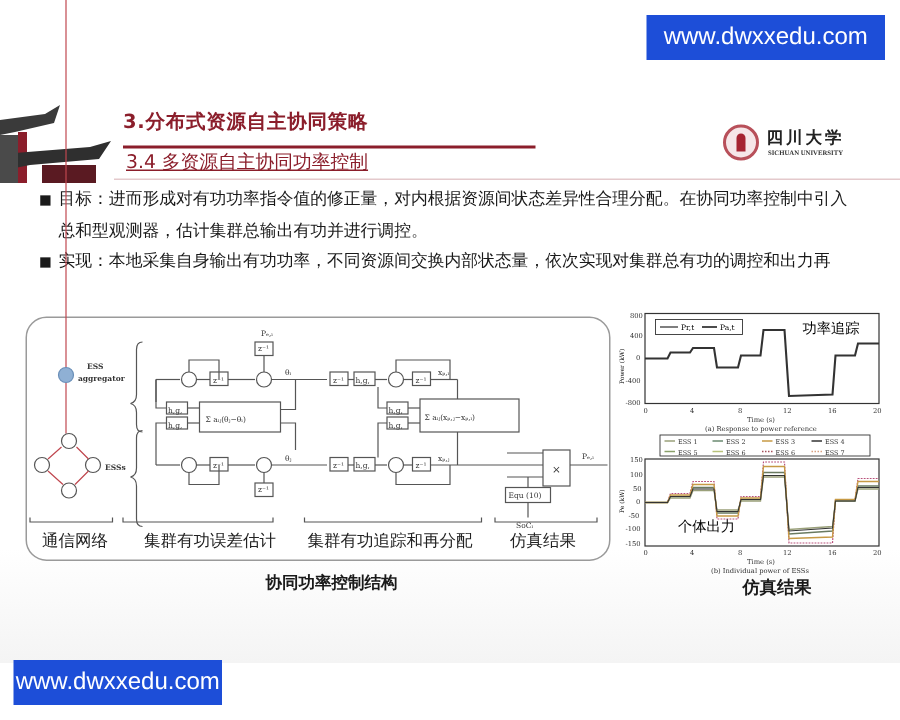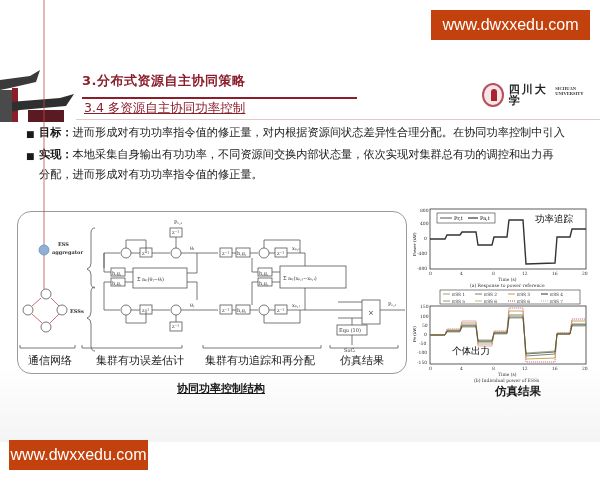--- a/index.html
+++ b/index.html
@@ -1,53 +1,53 @@
 <!DOCTYPE html>
 <html><head>
 <meta charset="utf-8">
 <style>
   * { box-sizing: border-box; margin: 0; padding: 0; }
   html, body { width: 600px; height: 480px; overflow: hidden; background: #ffffff; }
   body { position: relative; font-family: "DejaVu Sans", sans-serif; color: #1a1a1a; }
 
   .watermark {
-    position: absolute; background: #c2410c; color: #ffffff;
+    position: absolute; background: #1d4ed8; color: #ffffff;
     font-family: "Liberation Sans", sans-serif; font-size: 16px;
     display: flex; align-items: center; justify-content: center;
   }
   .wm-top { left: 431px; top: 10px; width: 159px; height: 30px; }
   .wm-bottom { left: 9px; top: 440px; width: 139px; height: 30px; }
 
   .slide-bg { position: absolute; left: 0; top: 62px; width: 600px; height: 380px;
     background: linear-gradient(180deg, #ffffff 0%, #ffffff 80%, #f4f4f4 100%); }
 
   .pagoda { position: absolute; left: 0; top: 70px; width: 76px; height: 52px; }
 
   .title-main { position: absolute; left: 82px; top: 72px; font-size: 13px; font-weight: bold; color: #8b1e2b; letter-spacing: 0.5px; }
   .title-rule { position: absolute; left: 82px; top: 97px; width: 275px; height: 2px; background: #8b1e2b; }
   .title-sub { position: absolute; left: 84px; top: 100px; font-size: 12.5px; color: #8b1e2b; text-decoration: underline; }
   .header-line { position: absolute; left: 76px; top: 119px; width: 524px; height: 1px; background: #e4c9cc; }
 
   .logo { position: absolute; left: 482px; top: 83px; display: flex; align-items: center; gap: 5px; }
   .logo-seal { width: 24px; height: 24px; border-radius: 50%; border: 2px solid #b8505a; background: #f6e6e8; position: relative; }
   .logo-seal::after { content: ""; position: absolute; left: 7px; top: 4px; width: 6px; height: 12px; background: #a62432; border-radius: 3px 3px 0 0; }
-  .logo-text { display: flex; flex-direction: row; line-height: 1; }
+  .logo-text { display: flex; flex-direction: column; line-height: 1; text-align: center; }
   .logo-cn { font-family: "DejaVu Serif", serif; font-size: 11px; font-weight: bold; color: #222; letter-spacing: 2px; }
   .logo-en { font-family: "Liberation Serif", serif; font-size: 4.5px; font-weight: bold; color: #333; margin-top: 3px; }
 
   .bullets { position: absolute; left: 26px; top: 123px; width: 560px; }
   .bullet { display: flex; font-size: 11.2px; line-height: 20.5px; }
   .bullet-mark { width: 13px; flex: none; font-size: 9px; padding-top: 1px; }
-  .bullet-label { font-weight: bold; }
+  .bullet-label { font-weight: normal; }
 
   .diagram-box { position: absolute; left: 17px; top: 211px; width: 390px; height: 163px;
     border: 1.5px solid #9a9a9a; border-radius: 14px; background: #fff; }
   .diagram-svg { position: absolute; left: 0; top: 0; }
   .section-label { position: absolute; font-size: 11px; color: #222; top: 353px; text-align: center; }
-  .diagram-caption { position: absolute; left: 177px; top: 381px; font-size: 11px; font-weight: bold; text-decoration: underline; }
+  .diagram-caption { position: absolute; left: 177px; top: 381px; font-size: 11px; font-weight: bold; }
 
   .chart-svg { position: absolute; left: 412px; top: 204px; }
   .sim-caption { position: absolute; left: 483px; top: 384px; font-size: 11.5px; font-weight: bold; margin-left: 12px; }
 </style>
 </head>
 <body>
 
 <div class="slide-bg"></div>
 
 <svg class="pagoda" viewBox="0 0 76 52" width="76" height="52">
@@ -69,27 +69,27 @@
     <span class="logo-cn">四川大学</span>
     <span class="logo-en">SICHUAN UNIVERSITY</span>
   </div>
 </div>
 
 <div class="bullets">
   <div class="bullet">
     <span class="bullet-mark">■</span>
     <div>
       <span class="bullet-label">目标：</span><span>进而形成对有功功率指令值的修正量，对内根据资源间状态差异性合理分配。在协同功率控制中引入</span><br>
+      <span>总和型观测器，估计集群总输出有功并进行调控。</span>
     </div>
   </div>
   <div class="bullet">
     <span class="bullet-mark">■</span>
     <div>
       <span class="bullet-label">实现：</span><span>本地采集自身输出有功功率，不同资源间交换内部状态量，依次实现对集群总有功的调控和出力再</span><br>
-      <span>分配，进而形成对有功功率指令值的修正量。</span>
     </div>
   </div>
 </div>
 
 <div class="diagram-box"></div>
 <svg class="diagram-svg" width="410" height="380" viewBox="0 0 410 380" style="position:absolute;left:0;top:0">
   <g stroke="#555" stroke-width="0.8" fill="none">
 
     <line x1="44" y1="251" x2="44" y2.="290" stroke="#c0474f"></line>
     <line x1="44" y1="252" x2="44" y2="289" stroke="#c0474f"></line>

